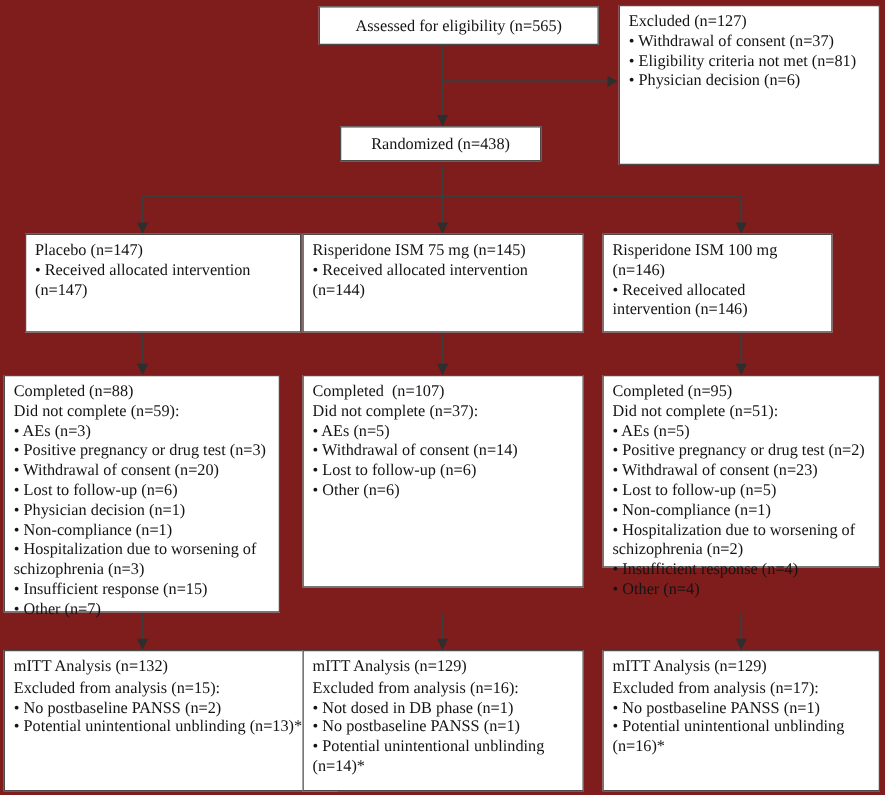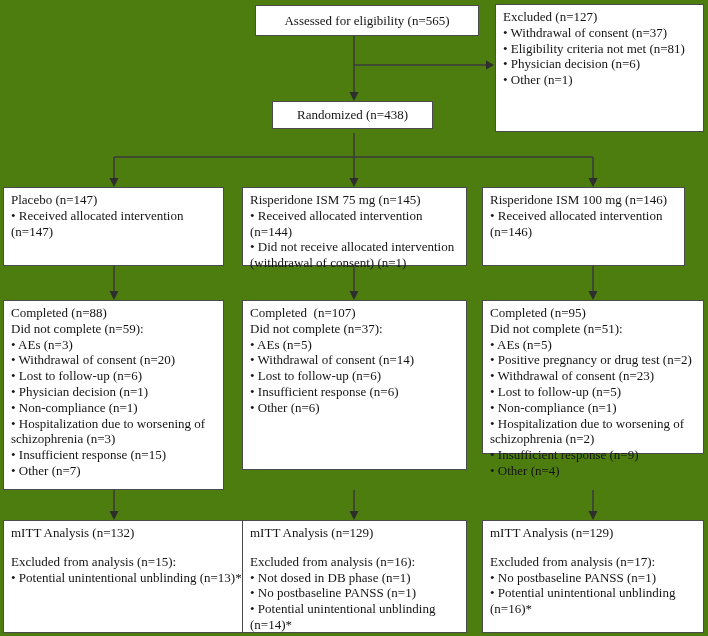--- a/index.html
+++ b/index.html
@@ -1,31 +1,31 @@
 <!DOCTYPE html>
 <html><head>
 <meta charset="utf-8">
 <style>
   html,body { margin:0; padding:0; background:#ffffff; }
   #stage {
-    position:relative; width:708px; height:636px; background:#4d7c0f;
+    position:relative; width:708px; height:636px; background:#7f1d1d;
     font-family:"Liberation Serif","DejaVu Serif",serif;
     font-size:13px; line-height:15.8px; color:#141414;
   }
   .box {
     position:absolute; box-sizing:border-box;
     border:1.6px solid #4b4b4b; background:#ffffff;
     padding:4px 5px 2px 7px; overflow:visible;
   }
   .box.center {
     display:flex; align-items:center; justify-content:center;
     text-align:center; padding:0;
   }
   .title, .line, .subtitle { white-space:pre-wrap; }
-  .subtitle { margin-top:13px; }
+  .subtitle { margin-top:1px; }
   #connectors { position:absolute; left:0; top:0; pointer-events:none; }
 </style>
 </head>
 <body>
 
 <div id="stage">
 
   <svg id="connectors" width="708" height="636" viewBox="0 0 708 636">
     <g stroke="#3c3c3c" stroke-width="1.6" fill="none">
 
@@ -65,92 +65,91 @@
   <div class="box center" style="left:255px;top:5px;width:224px;height:31px">
     <span>Assessed for eligibility (n=565)</span>
   </div>
 
   <div class="box" style="left:495px;top:4px;width:209px;height:128px">
     <div class="title">Excluded (n=127)</div>
     <div>
         <div class="line">• Withdrawal of consent (n=37)</div>
         <div class="line">• Eligibility criteria not met (n=81)</div>
         <div class="line">• Physician decision (n=6)</div>
-        <div class="line">• Other (n=1)</div>
       </div>
   </div>
 
   <div class="box center" style="left:272px;top:101px;width:161px;height:28px">
     <span>Randomized (n=438)</span>
   </div>
 
-  <div class="box" style="left:3px;top:187px;width:221px;height:79px">
+  <div class="box" style="left:20px;top:187px;width:221px;height:79px">
     <div class="title">Placebo (n=147)</div>
     <div>
         <div class="line">• Received allocated intervention (n=147)</div>
       </div>
   </div>
   <div class="box" style="left:242px;top:187px;width:225px;height:79px">
     <div class="title">Risperidone ISM 75 mg (n=145)</div>
     <div>
         <div class="line">• Received allocated intervention (n=144)</div>
-        <div class="line">• Did not receive allocated intervention (withdrawal of consent) (n=1)</div>
       </div>
   </div>
-  <div class="box" style="left:482px;top:187px;width:203px;height:79px">
+  <div class="box" style="left:482px;top:187px;width:184px;height:79px">
     <div class="title">Risperidone ISM 100 mg (n=146)</div>
     <div>
         <div class="line">• Received allocated intervention (n=146)</div>
       </div>
   </div>
 
   <div class="box" style="left:3px;top:300px;width:221px;height:190px">
     <div class="title">Completed (n=88)</div>
     <div class="title">Did not complete (n=59):</div>
     <div>
         <div class="line">• AEs (n=3)</div>
+        <div class="line">• Positive pregnancy or drug test (n=3)</div>
         <div class="line">• Withdrawal of consent (n=20)</div>
         <div class="line">• Lost to follow-up (n=6)</div>
         <div class="line">• Physician decision (n=1)</div>
         <div class="line">• Non-compliance (n=1)</div>
         <div class="line">• Hospitalization due to worsening of schizophrenia (n=3)</div>
         <div class="line">• Insufficient response (n=15)</div>
         <div class="line">• Other (n=7)</div>
       </div>
   </div>
   <div class="box" style="left:242px;top:300px;width:225px;height:170px">
     <div class="title">Completed  (n=107)</div>
     <div class="title">Did not complete (n=37):</div>
     <div>
         <div class="line">• AEs (n=5)</div>
         <div class="line">• Withdrawal of consent (n=14)</div>
         <div class="line">• Lost to follow-up (n=6)</div>
-        <div class="line">• Insufficient response (n=6)</div>
         <div class="line">• Other (n=6)</div>
       </div>
   </div>
   <div class="box" style="left:482px;top:300px;width:222px;height:154px">
     <div class="title">Completed (n=95)</div>
     <div class="title">Did not complete (n=51):</div>
     <div>
         <div class="line">• AEs (n=5)</div>
         <div class="line">• Positive pregnancy or drug test (n=2)</div>
         <div class="line">• Withdrawal of consent (n=23)</div>
         <div class="line">• Lost to follow-up (n=5)</div>
         <div class="line">• Non-compliance (n=1)</div>
         <div class="line">• Hospitalization due to worsening of schizophrenia (n=2)</div>
-        <div class="line">• Insufficient response (n=9)</div>
+        <div class="line">• Insufficient response (n=4)</div>
         <div class="line">• Other (n=4)</div>
       </div>
   </div>
 
   <div class="box" style="left:3px;top:520px;width:267px;height:113px">
     <div class="title">mITT Analysis (n=132)</div>
     <div class="subtitle">Excluded from analysis (n=15):</div>
     <div>
+        <div class="line">• No postbaseline PANSS (n=2)</div>
         <div class="line">• Potential unintentional unblinding (n=13)*</div>
       </div>
   </div>
   <div class="box" style="left:242px;top:520px;width:225px;height:113px">
     <div class="title">mITT Analysis (n=129)</div>
     <div class="subtitle">Excluded from analysis (n=16):</div>
     <div>
         <div class="line">• Not dosed in DB phase (n=1)</div>
         <div class="line">• No postbaseline PANSS (n=1)</div>
         <div class="line">• Potential unintentional unblinding (n=14)*</div>

